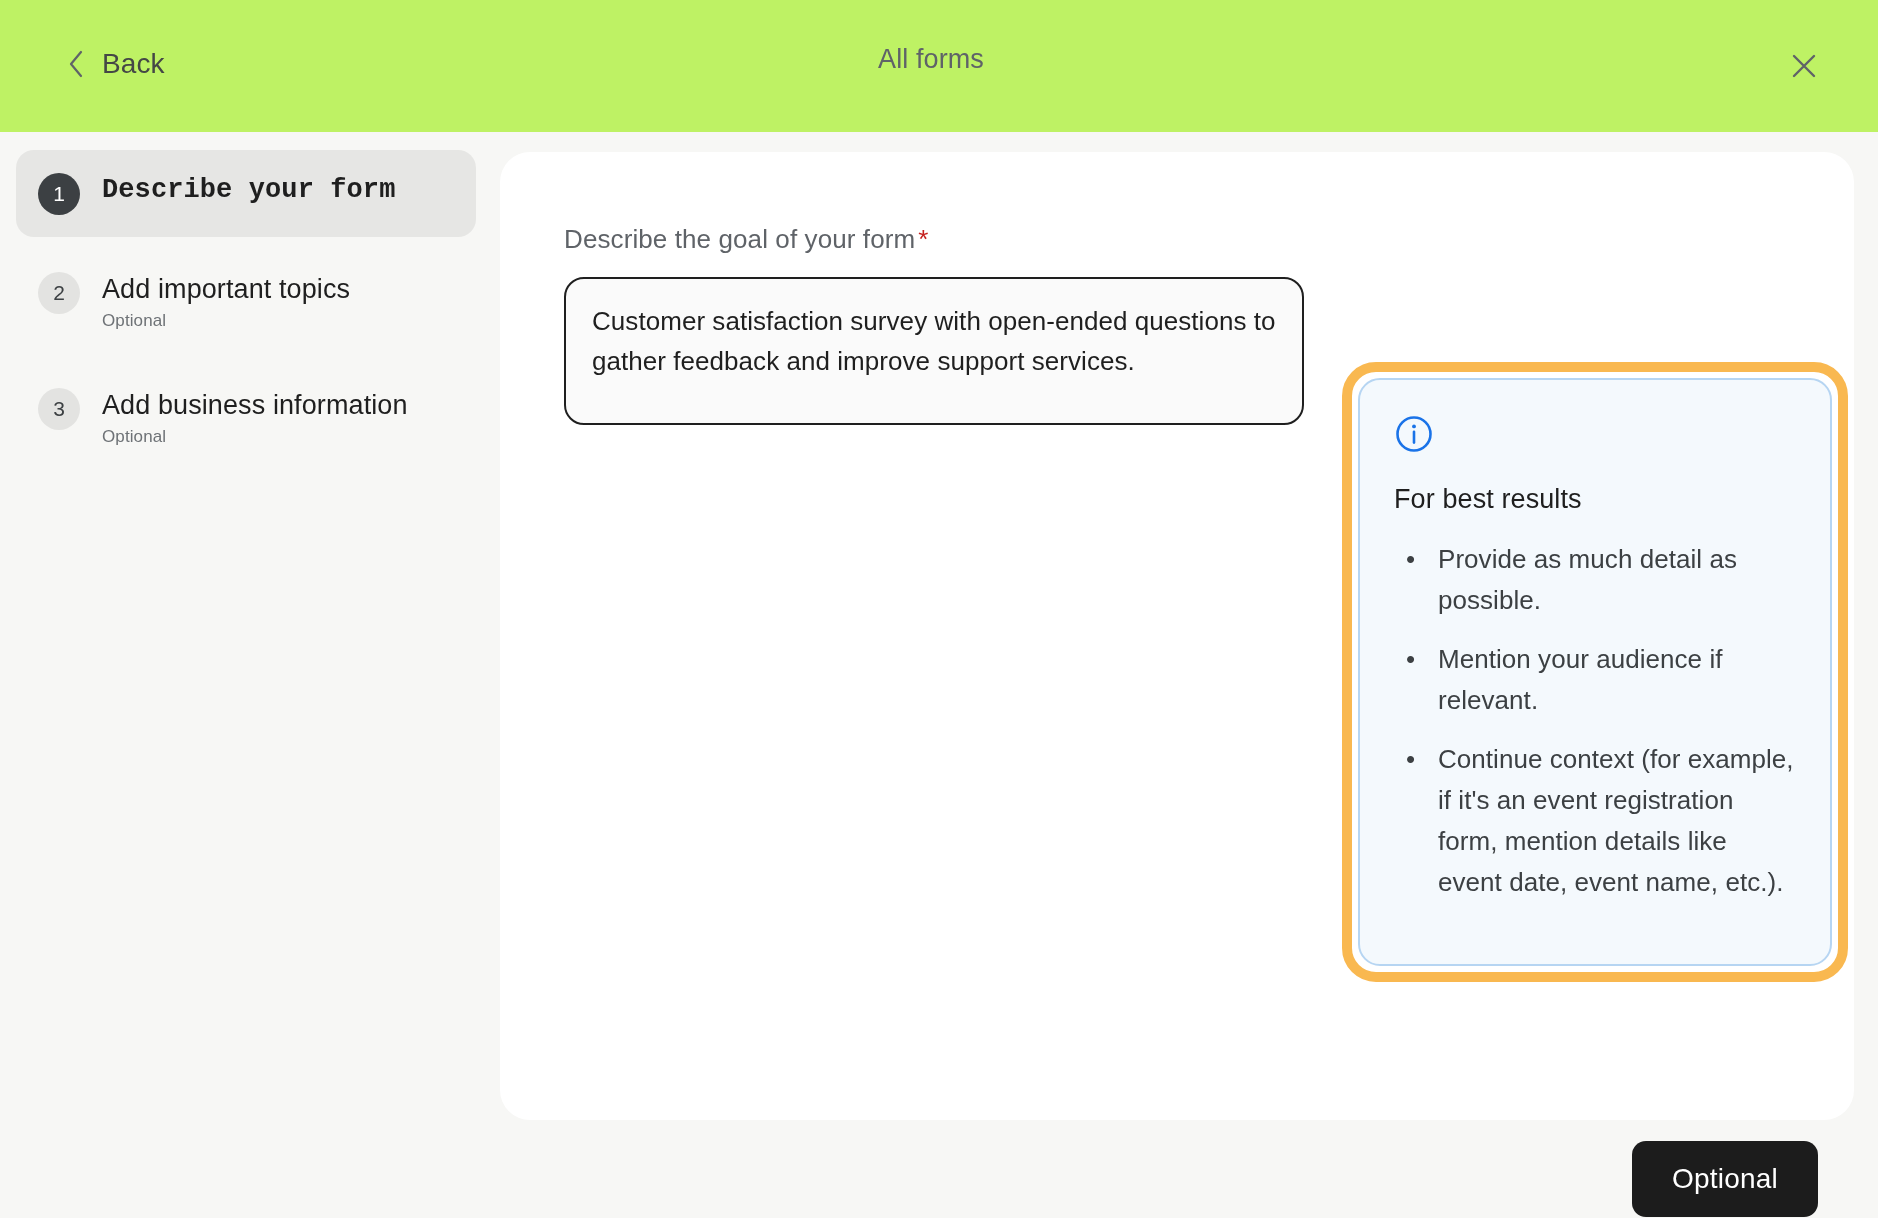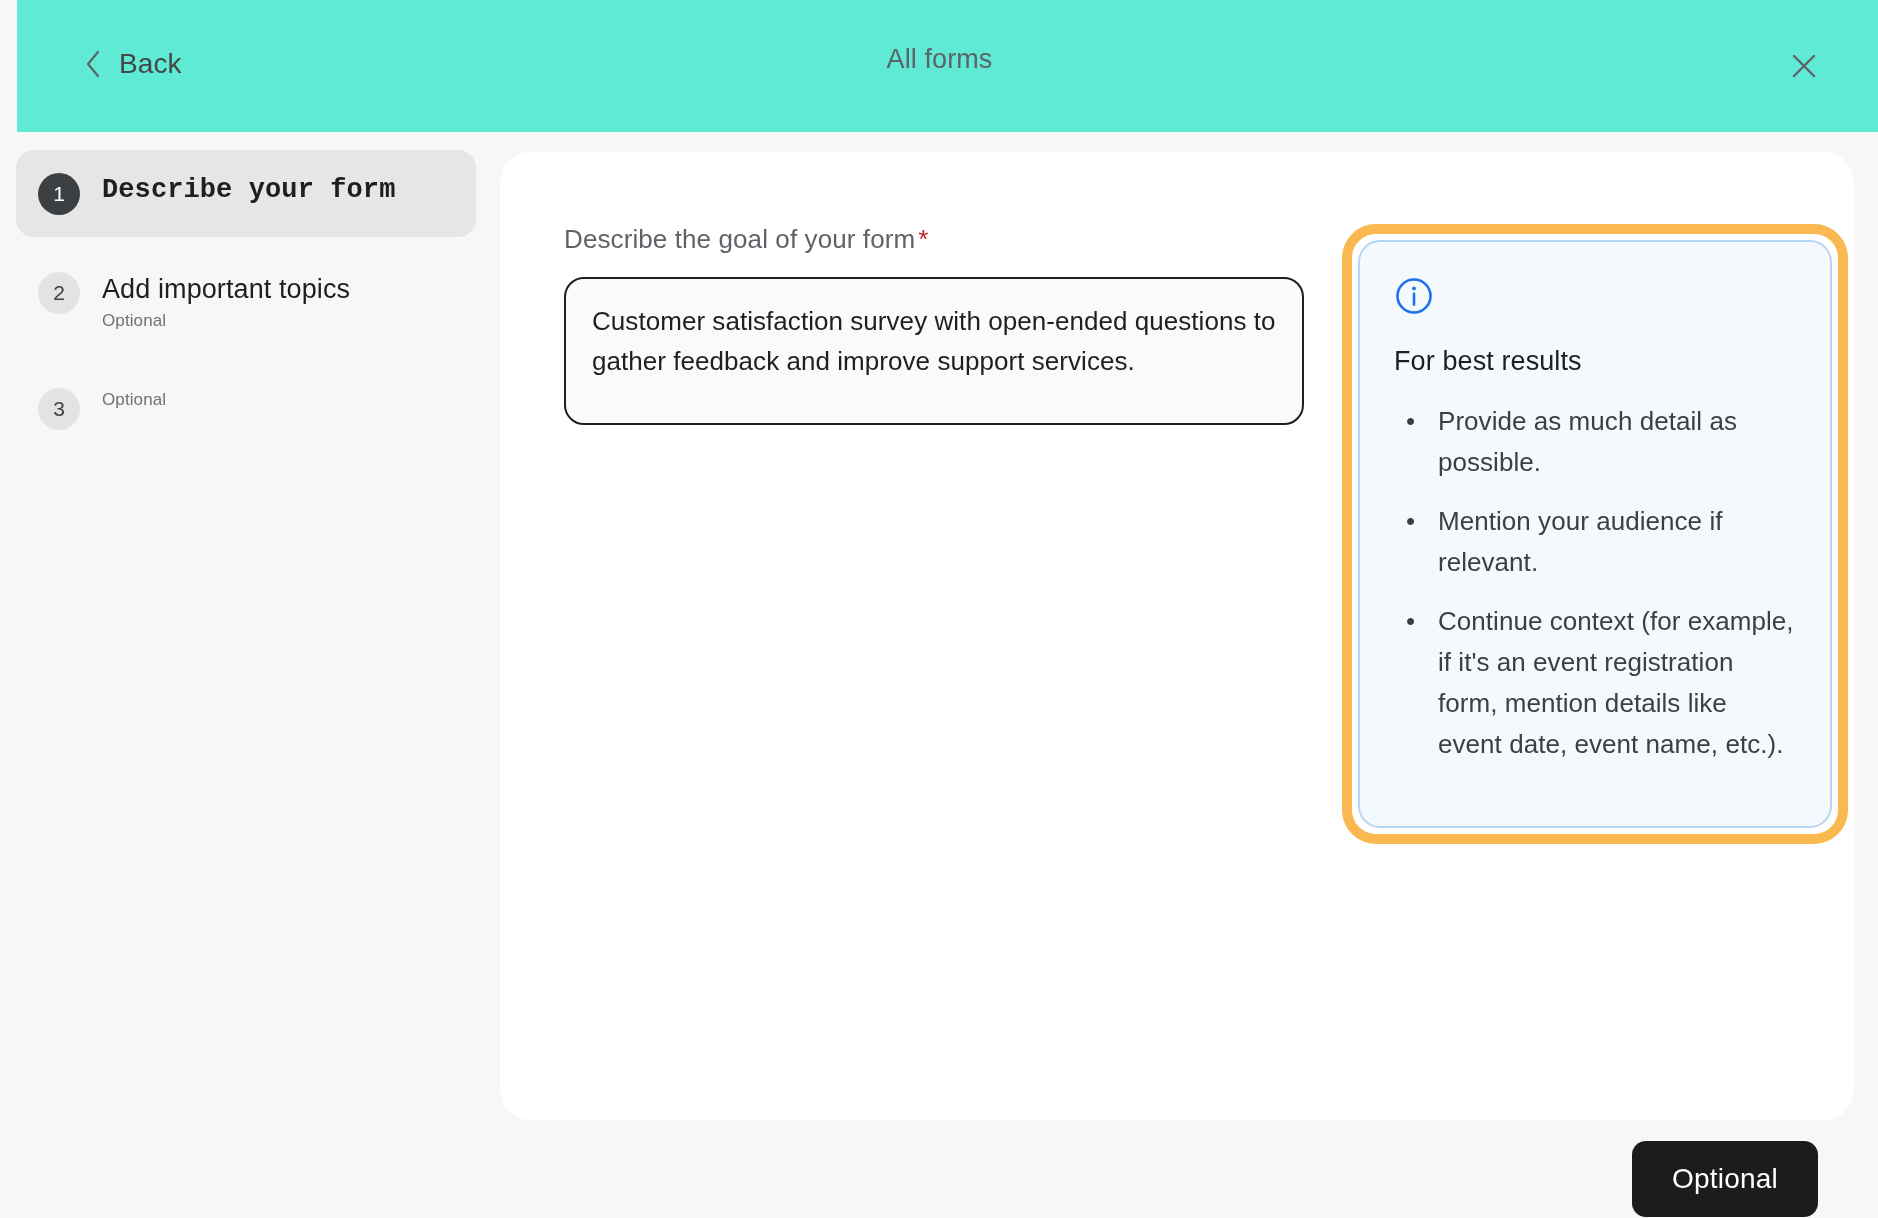--- a/index.html
+++ b/index.html
@@ -26,22 +26,21 @@
     flex-direction: column;
   }
 
   
   .header {
     position: relative;
     height: 132px;
     flex: 0 0 132px;
     display: flex;
     align-items: center;
-    background: #5eead4;
-    margin-left: 17px;
+    background: #bef264;
   }
 
   .back-btn {
     position: absolute;
     left: 58px;
     top: 44px;
     display: flex;
     align-items: center;
     gap: 18px;
     cursor: pointer;
@@ -210,20 +209,21 @@
     letter-spacing: 0.05px;
   }
 
   .tips-col {
     flex: 0 0 532px;
     width: 532px;
     padding-right: 6px;
     padding-left: 20px;
     display: flex;
     justify-content: flex-end;
+    align-items: center;
   }
 
   .tips-ring {
     width: 520px;
     border: 10px solid #f9b850;
     border-radius: 34px;
     padding: 6px;
     height: 620px;
   }
 
@@ -335,20 +335,21 @@
         <span class="step-badge">2</span>
         <span class="step-text">
           <span class="step-title">Add important topics</span>
           <span class="step-sub">Optional</span>
         </span>
       </div>
 
       <div class="step">
         <span class="step-badge">3</span>
         <span class="step-text">
+          <span class="step-title">Add business information</span>
           <span class="step-sub">Optional</span>
         </span>
       </div>
 
     </div>
 
     <div class="main-col">
 
       <div class="card">
 

